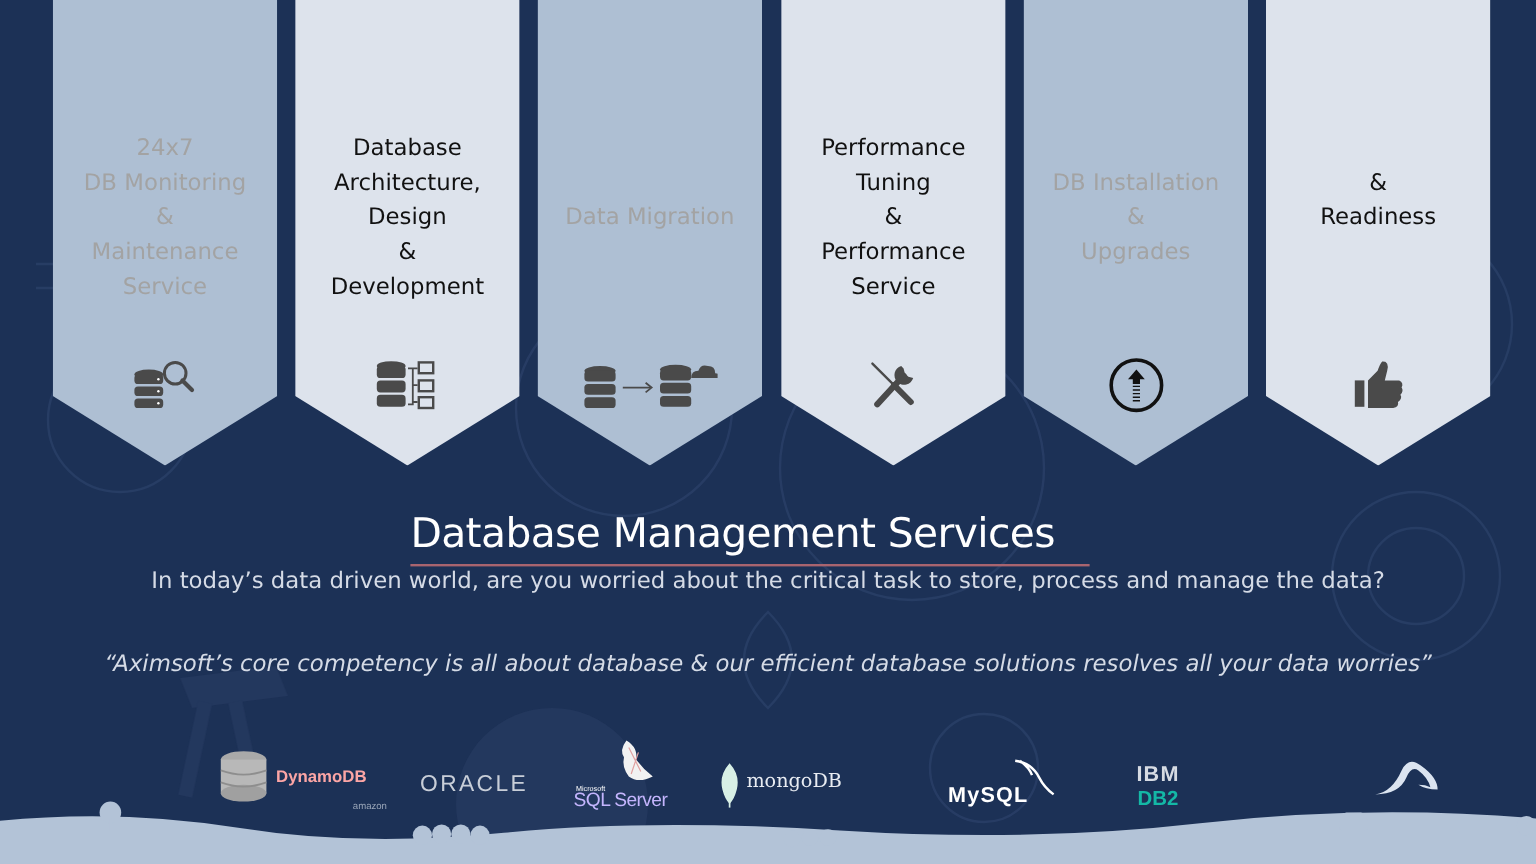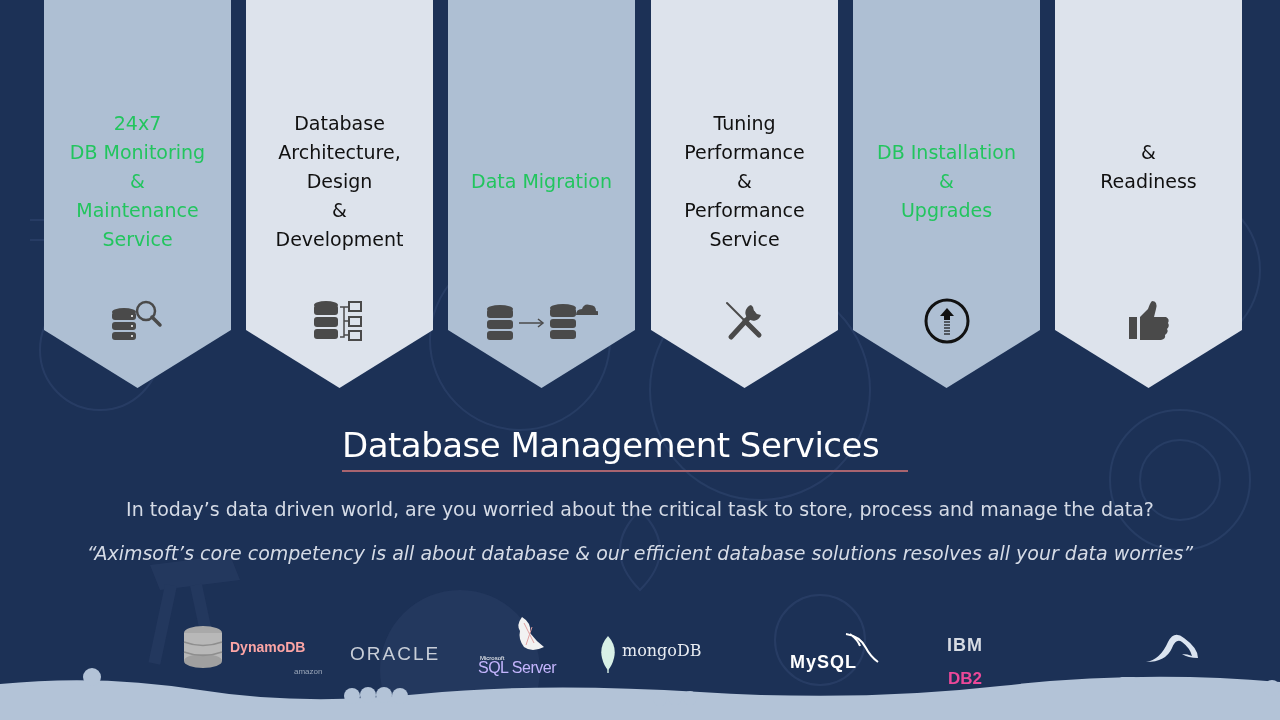--- a/index.html
+++ b/index.html
@@ -1,26 +1,26 @@
 <!DOCTYPE html>
 <html><head>
 <meta charset="utf-8">
 <style>
   html, body { margin:0; padding:0; }
   body { width:1280px; height:720px; overflow:hidden; background:#1c3156; position:relative; font-family:"Liberation Sans", sans-serif; }
   .bg-deco { position:absolute; inset:0; pointer-events:none; }
   .banner { position:absolute; top:0; width:187px; height:388px; }
   .banner svg.shape { position:absolute; left:0; top:0; }
   .banner .label { position:absolute; left:0; width:187px; text-align:center; font-family:"DejaVu Sans", sans-serif; font-size:19px; line-height:29px; }
-  .banner.dark .label { color:#22c55e; }
+  .banner.dark .label { color:#a3a3a3; }
   .banner.light .label { color:#111111; }
   .banner .icon { position:absolute; left:0; width:187px; top:296px; height:50px; display:flex; justify-content:center; align-items:center; }
   #title { position:absolute; left:342px; top:420px; width:566px; color:#ffffff; font-family:"DejaVu Sans", sans-serif; font-size:34px; line-height:50px; letter-spacing:-0.5px; }
   #title-underline { position:absolute; left:342px; top:470px; width:566px; height:2px; background:#a8646f; }
-  #subtitle { position:absolute; left:0; width:1280px; top:494px; text-align:center; color:#d5dbe6; font-family:"DejaVu Sans", sans-serif; font-size:19px; line-height:30px; }
+  #subtitle { position:absolute; left:0; width:1280px; top:469px; text-align:center; color:#d5dbe6; font-family:"DejaVu Sans", sans-serif; font-size:19px; line-height:30px; }
   #quote { position:absolute; left:0; width:1280px; top:538px; text-align:center; color:#d5dbe6; font-family:"DejaVu Sans", sans-serif; font-style:italic; font-size:19px; line-height:30px; }
   .logo { position:absolute; color:#e8ecf2; }
   #ground { position:absolute; left:0; top:660px; }
 </style>
 </head>
 <body>
 
 <svg class="bg-deco" width="1280" height="720">
   <g fill="none" stroke="#2a4068" stroke-width="2" opacity="0.8">
     <circle cx="100" cy="350" r="60"></circle>
@@ -120,22 +120,22 @@
       <line x1="33" y1="22" x2="56" y2="22" stroke="#4a4a4a" stroke-width="1.5"></line>
       <path d="M52 18 l5 4 l-5 4" fill="none" stroke="#4a4a4a" stroke-width="1.5"></path>
         </svg>
       </div>
     </div>
     <div class="banner light" style="left: 651px;">
       <svg class="shape" width="187" height="388">
         <polygon points="0,0 187,0 187,330 93.5,388 0,330" fill="#dde3ec"></polygon>
       </svg>
       <div class="label" style="top: 108.5px;">
+        <div>Performance</div>
         <div>Tuning</div>
-        <div>Performance</div>
         <div>&amp;</div>
         <div>Performance</div>
         <div>Service</div>
       </div>
       <div class="icon">
         <svg width="44" height="44">
           <g stroke="#4a4a4a" stroke-linecap="round">
       <line x1="4" y1="4" x2="22" y2="22" stroke-width="2"></line>
       <line x1="22" y1="22" x2="36" y2="36" stroke-width="5"></line>
       <line x1="8" y1="38" x2="30" y2="14" stroke-width="5"></line>
@@ -241,20 +241,20 @@
 
 <div class="logo" style="left:790px;top:630px;width:100px;height:45px;">
   <svg width="40" height="40" style="position:absolute;left:52px;top:0;">
     <path d="M4 4 q14 2 20 14 q4 8 12 14 M8 4 q8 6 10 12" stroke="#ffffff" stroke-width="2" fill="none"></path>
   </svg>
   <span style="position:absolute;left:0;top:22px;font-weight:bold;font-size:18px;color:#ffffff;letter-spacing:1px;">MySQL</span>
 </div>
 
 <div class="logo" style="left:935px;top:634px;width:60px;height:50px;text-align:center;">
   <div style="font-family:Liberation Sans, sans-serif;font-weight:bold;font-size:18px;line-height:22px;color:#d6dbe3;letter-spacing:1px;">IBM</div>
-  <div style="font-weight:bold;font-size:17px;line-height:20px;color:#ec4899;margin-top:13px;">DB2</div>
+  <div style="font-weight:bold;font-size:17px;line-height:20px;color:#14b8a6;">DB2</div>
 </div>
 
 <div class="logo" style="left:1142px;top:628px;">
   <svg width="62" height="38">
     <path d="M4 34 q14 -2 22 -20 q6 -12 16 -4 q14 10 14 20 q-10 0 -16 -4 q6 0 10 2 q-2 -8 -10 -14 q-6 -4 -10 6 q-6 14 -26 14z" fill="#dbe4f0"></path>
   </svg>
 </div>
 
 </body></html>

